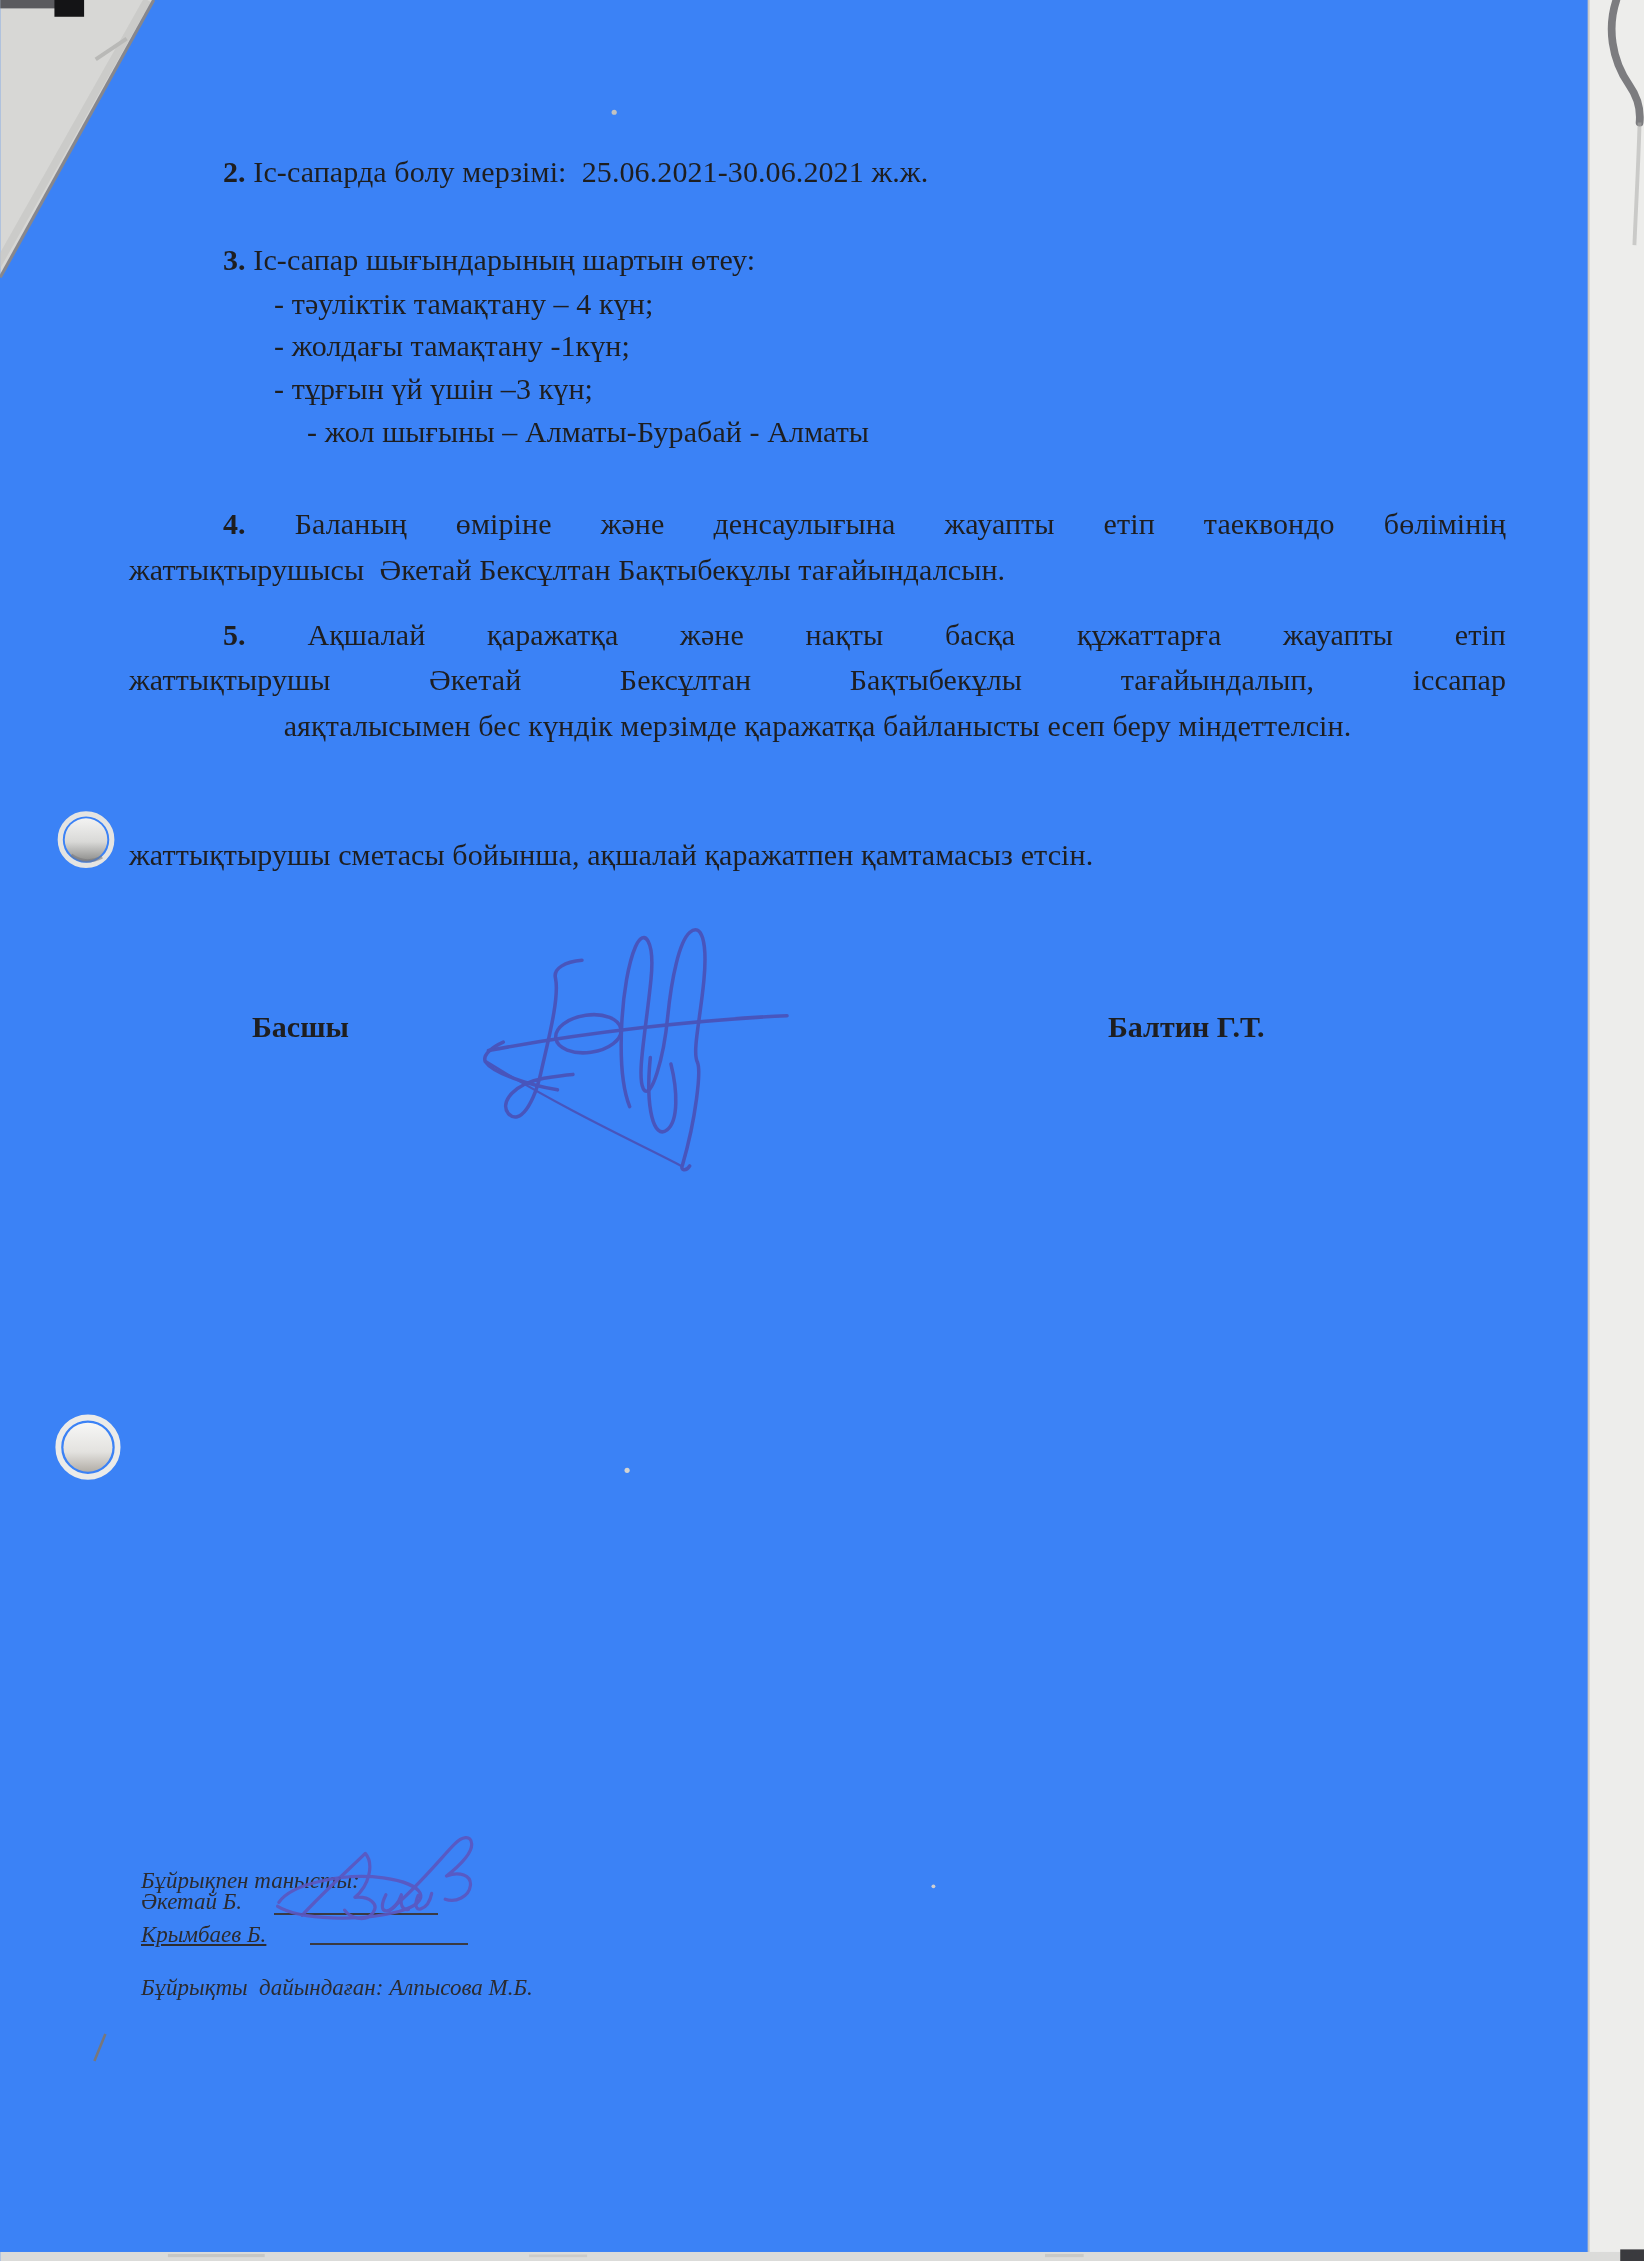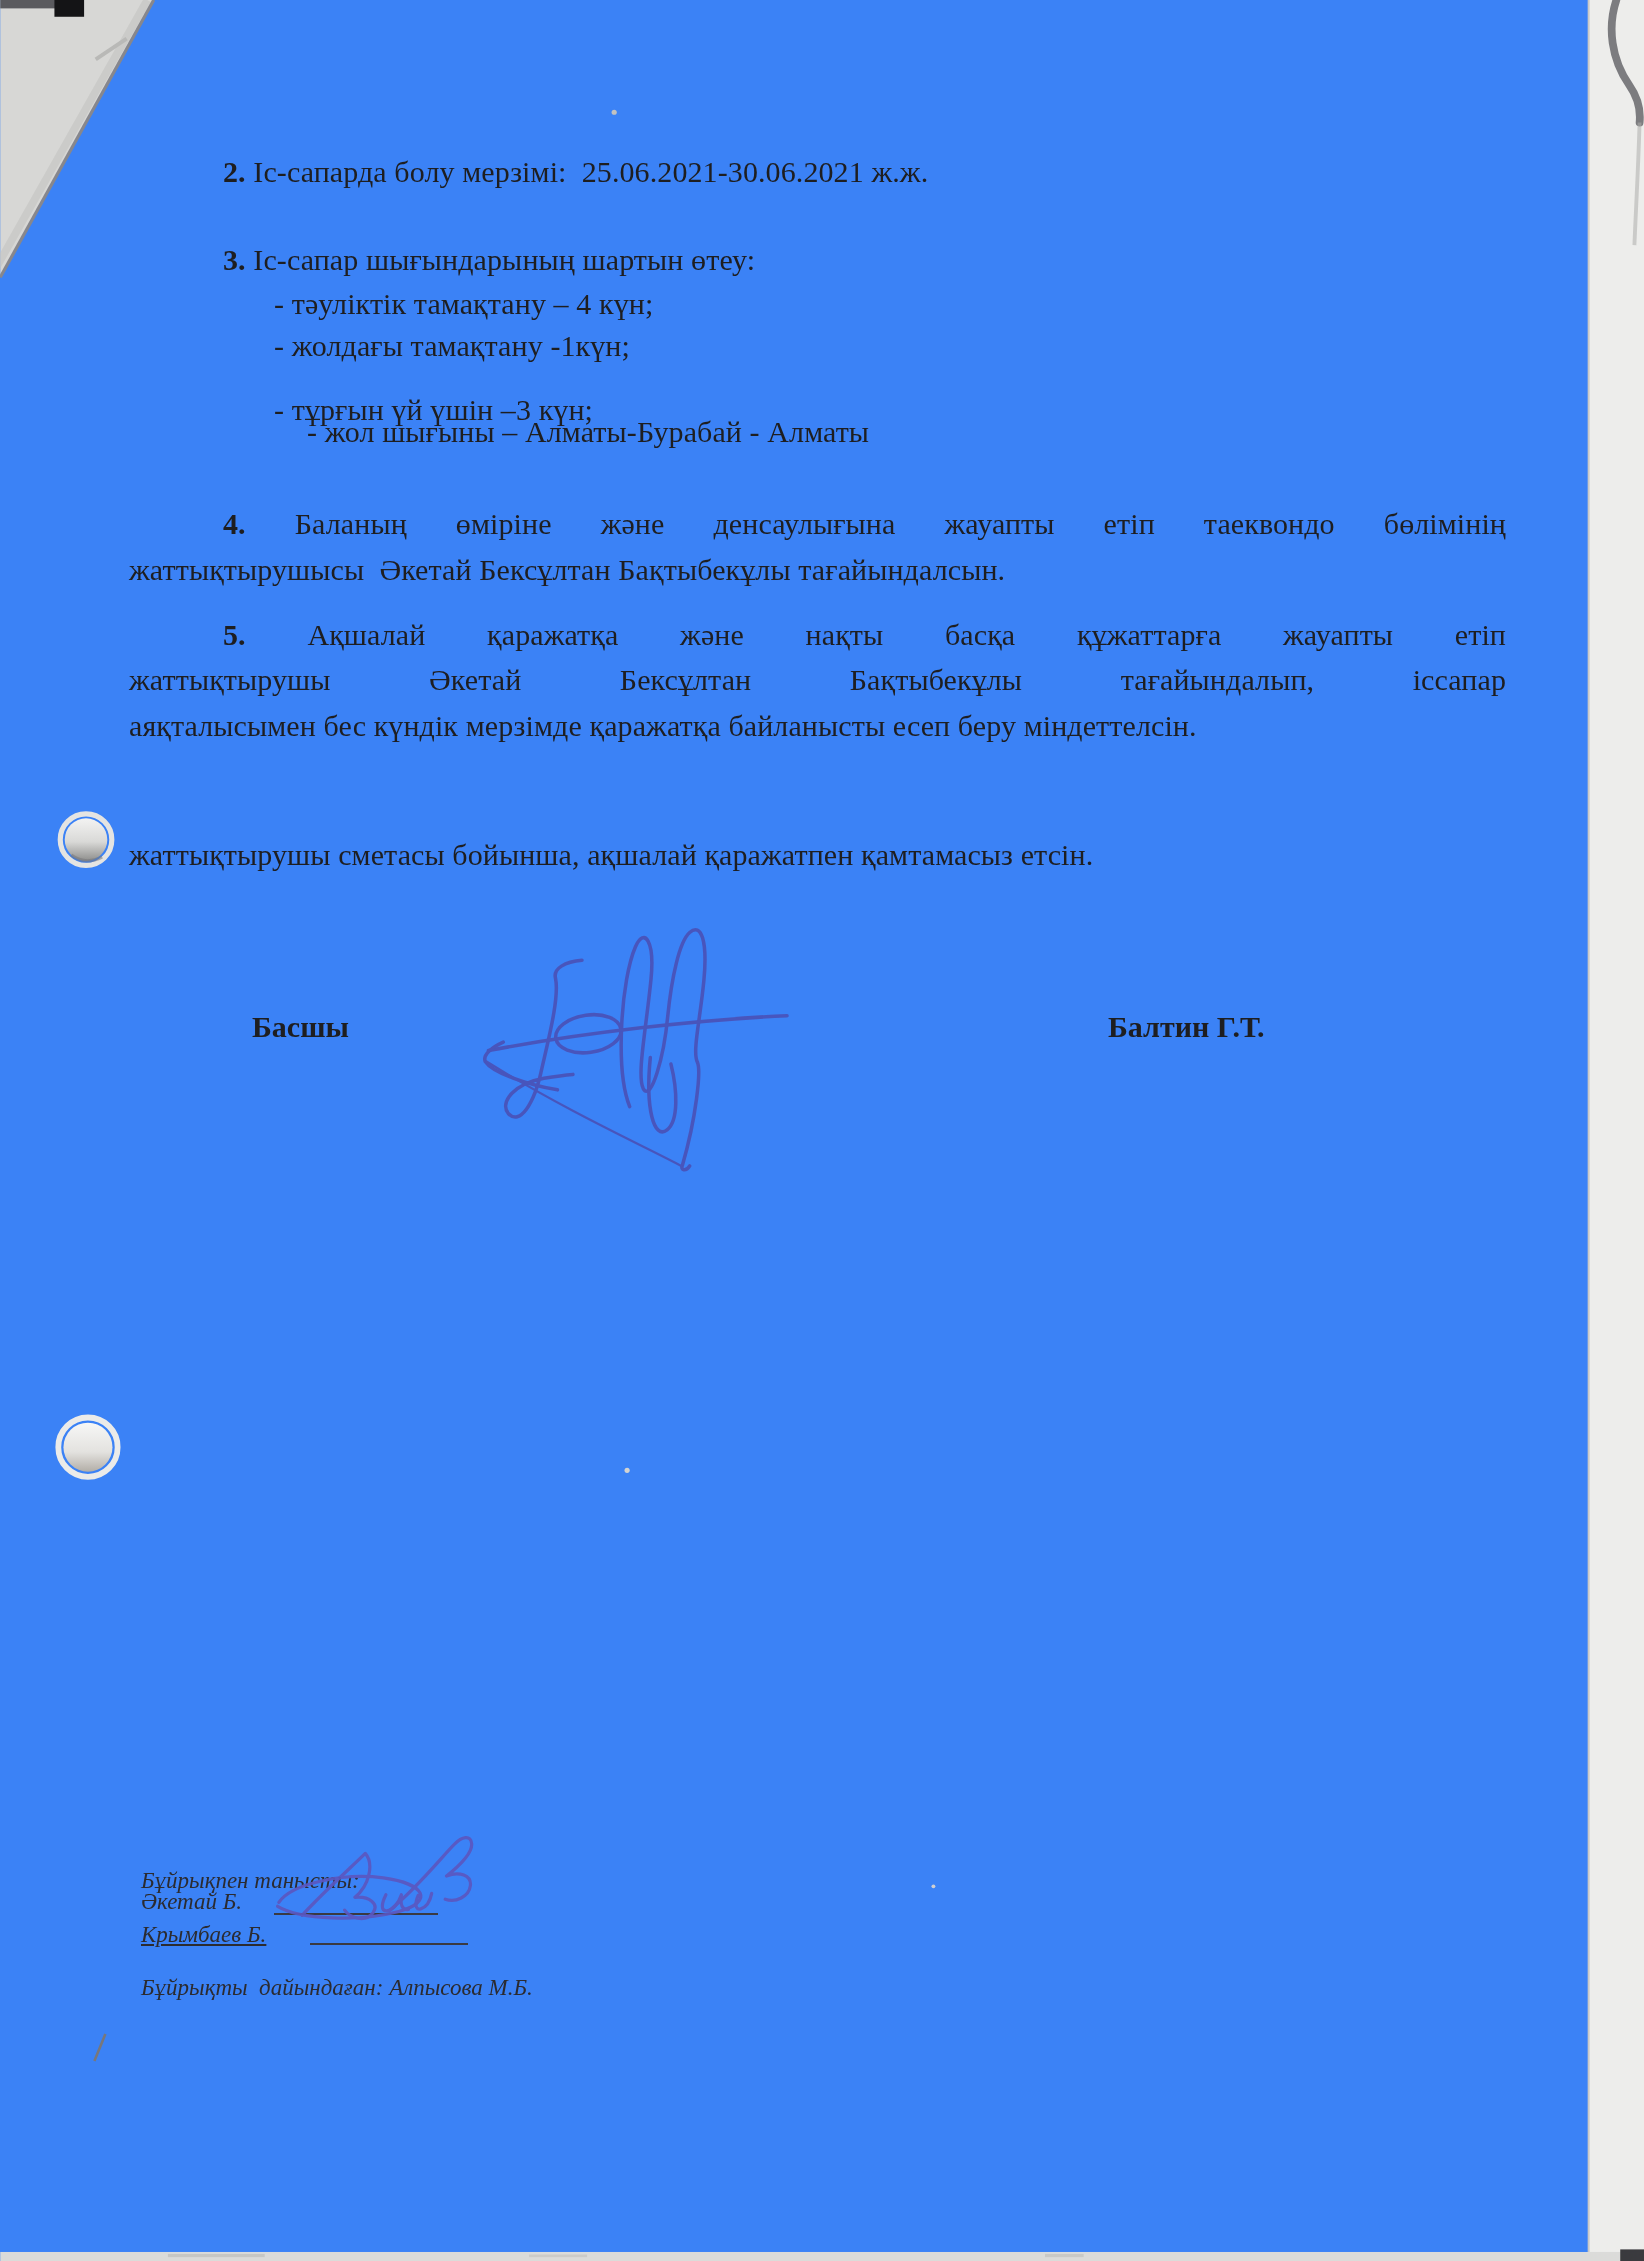--- a/index.html
+++ b/index.html
@@ -80,29 +80,29 @@
   </svg>
 
   <div class="layer textlayer">
 
     <div class="bline indent" style="top:152px;"><span class="num">2.</span><span> Іс-сапарда болу мерзімі:  25.06.2021-30.06.2021 ж.ж.</span></div>
 
     <div class="bline indent" style="top:240px;"><span class="num">3.</span><span> Іс-сапар шығындарының шартын өтеу:</span></div>
 
     <div class="bline bullet" style="top:284px;">- тәуліктік тамақтану – 4 күн;</div>
     <div class="bline bullet" style="top:326px;">- жолдағы тамақтану -1күн;</div>
-    <div class="bline bullet" style="top:390px;">- тұрғын үй үшін –3 күн;</div>
+    <div class="bline bullet" style="top:369px;">- тұрғын үй үшін –3 күн;</div>
     <div class="bline bullet" style="top:412px;margin-left:33px;">- жол шығыны – Алматы-Бурабай - Алматы</div>
 
     <div class="bline indent just" style="top:504px;"><span class="num">4.</span><span> Баланың өміріне және денсаулығына жауапты етіп таеквондо бөлімінің</span></div>
     <div class="bline" style="top:550px;">жаттықтырушысы  Әкетай Бексұлтан Бақтыбекұлы тағайындалсын.</div>
 
     <div class="bline indent just" style="top:615px;"><span class="num">5.</span><span> Ақшалай қаражатқа және нақты басқа құжаттарға жауапты етіп</span></div>
     <div class="bline just" style="top:660px;">жаттықтырушы Әкетай Бексұлтан Бақтыбекұлы тағайындалып, іссапар</div>
-    <div class="bline" style="top:706px;">аяқталысымен бес күндік мерзімде қаражатқа байланысты есеп беру міндеттелсін.</div>
+    <div class="bline" style="top:706px;text-align:center;">аяқталысымен бес күндік мерзімде қаражатқа байланысты есеп беру міндеттелсін.</div>
 
     <div class="bline" style="top:835px;">жаттықтырушы сметасы бойынша, ақшалай қаражатпен қамтамасыз етсін.</div>
 
     <div class="sig-label" style="left:252px;top:1010px;">Басшы</div>
     <div class="sig-label" style="left:1108px;top:1010px;">Балтин Г.Т.</div>
 
     <div class="fline" style="top:1867px;">Бұйрықпен танысты:</div>
     <div class="fline" style="top:1888px;">Әкетай Б.</div>
     <div class="fline" style="top:1921px;text-decoration:underline;">Крымбаев Б.</div>
     <div class="fline" style="top:1974px;">Бұйрықты  дайындаған: Алпысова М.Б.</div>

